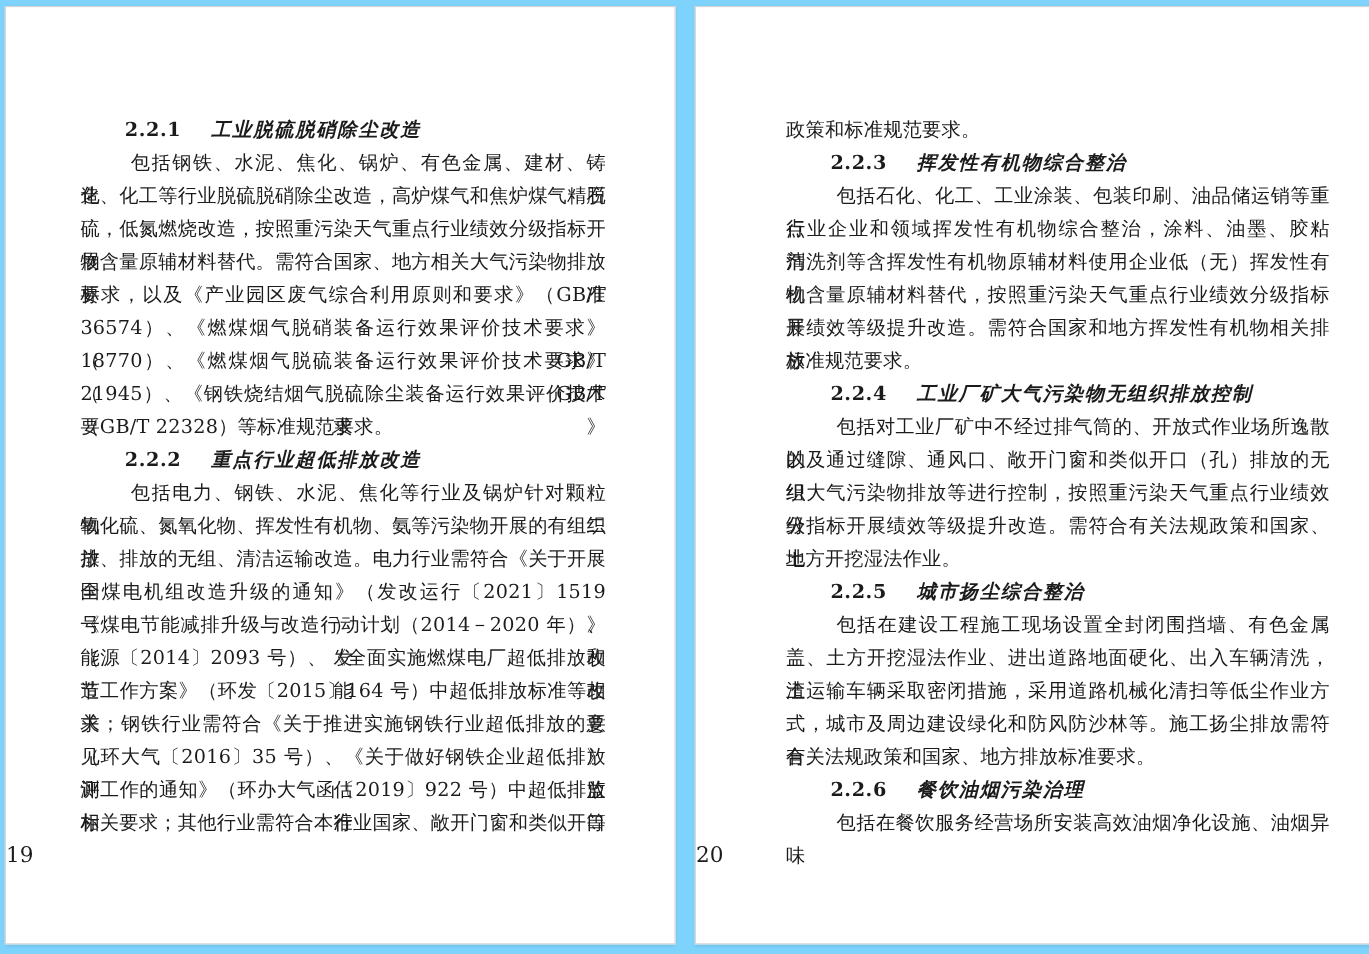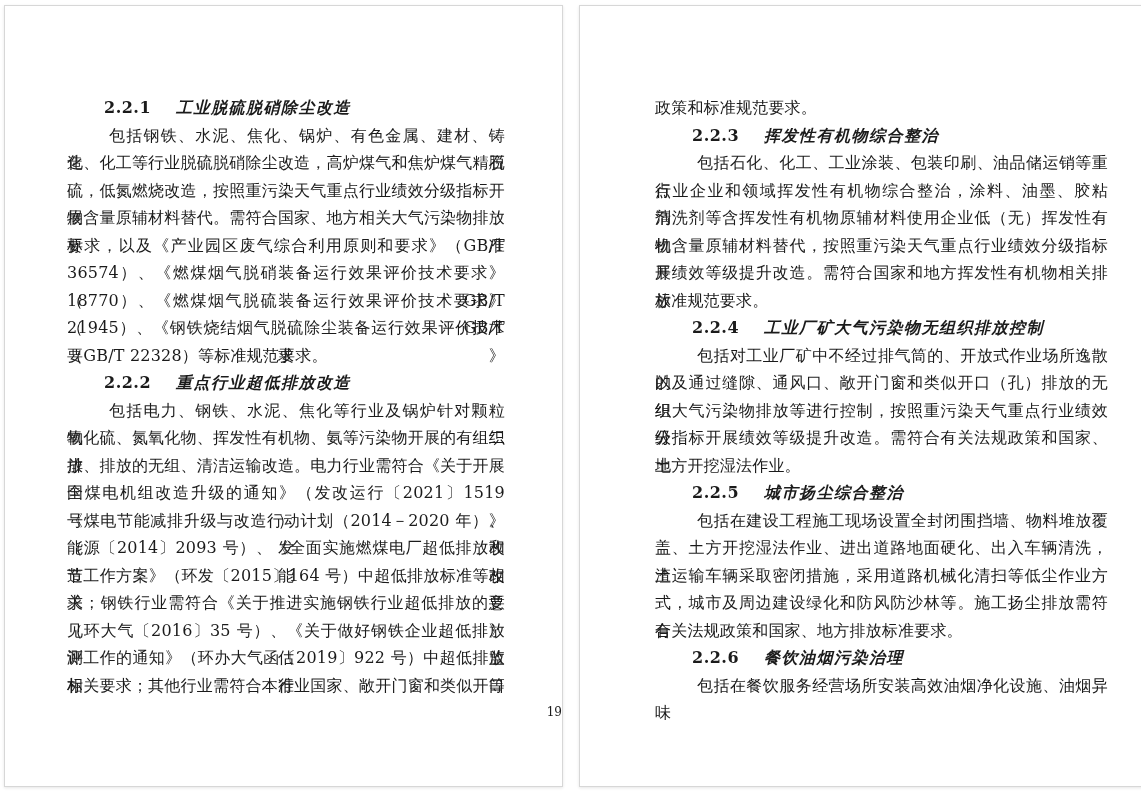--- a/index.html
+++ b/index.html
@@ -4,21 +4,21 @@
 <style>
   html, body {
     margin: 0;
     padding: 0;
     background: #eaeaea;
   }
   .viewer {
     position: relative;
     width: 1141px;
     height: 795px;
-    background: #ffffff;
+    background: #7dd3fc;
     overflow: hidden;
     font-family: "DejaVu Serif", "Liberation Serif", serif;
   }
   .page {
     position: absolute;
     top: 5px;
     height: 782px;
     background: #ffffff;
     border: 1px solid #d7d7d7;
     box-sizing: border-box;
@@ -59,24 +59,23 @@
     letter-spacing: 0.5px;
   }
   .heading .h-title {
     font-style: italic;
     letter-spacing: 1.5px;
   }
 
   .page-number {
     height: 27.5px;
     line-height: 27.5px;
-    text-align: right;
-    font-size: 12px;
+    text-align: left;
+    font-size: 18px;
     color: #1b1b1b;
-    margin-left: 24px;
   }
 </style>
 </head>
 <body>
 
 <div class="viewer">
 
   <div class="page page-left">
     <div class="text-area">
         <div class="line heading"><span class="h-num">2.2.1</span><span class="h-title">工业脱硫脱硝除尘改造</span></div>
@@ -115,21 +114,21 @@
         <div class="line para-mid">物含量原辅材料替代，按照重污染天气重点行业绩效分级指标开</div>
         <div class="line para-mid">展绩效等级提升改造。需符合国家和地方挥发性有机物相关排放</div>
         <div class="line para-end">标准规范要求。</div>
         <div class="line heading"><span class="h-num">2.2.4</span><span class="h-title">工业厂矿大气污染物无组织排放控制</span></div>
         <div class="line para-start">包括对工业厂矿中不经过排气筒的、开放式作业场所逸散的</div>
         <div class="line para-mid">以及通过缝隙、通风口、敞开门窗和类似开口（孔）排放的无组</div>
         <div class="line para-mid">织大气污染物排放等进行控制，按照重污染天气重点行业绩效分</div>
         <div class="line para-mid">级指标开展绩效等级提升改造。需符合有关法规政策和国家、地</div>
         <div class="line para-end">土方开挖湿法作业。</div>
         <div class="line heading"><span class="h-num">2.2.5</span><span class="h-title">城市扬尘综合整治</span></div>
-        <div class="line para-start">包括在建设工程施工现场设置全封闭围挡墙、物料堆放覆</div>
+        <div class="line para-start">包括在建设工程施工现场设置全封闭围挡墙、有色金属</div>
         <div class="line para-mid">盖、土方开挖湿法作业、进出道路地面硬化、出入车辆清洗，渣</div>
         <div class="line para-mid">土运输车辆采取密闭措施，采用道路机械化清扫等低尘作业方</div>
         <div class="line para-mid">式，城市及周边建设绿化和防风防沙林等。施工扬尘排放需符合</div>
         <div class="line para-end">有关法规政策和国家、地方排放标准要求。</div>
         <div class="line heading"><span class="h-num">2.2.6</span><span class="h-title">餐饮油烟污染治理</span></div>
         <div class="line para-start">包括在餐饮服务经营场所安装高效油烟净化设施、油烟异味</div>
       </div>
     <div class="page-number">20</div>
   </div>
 

